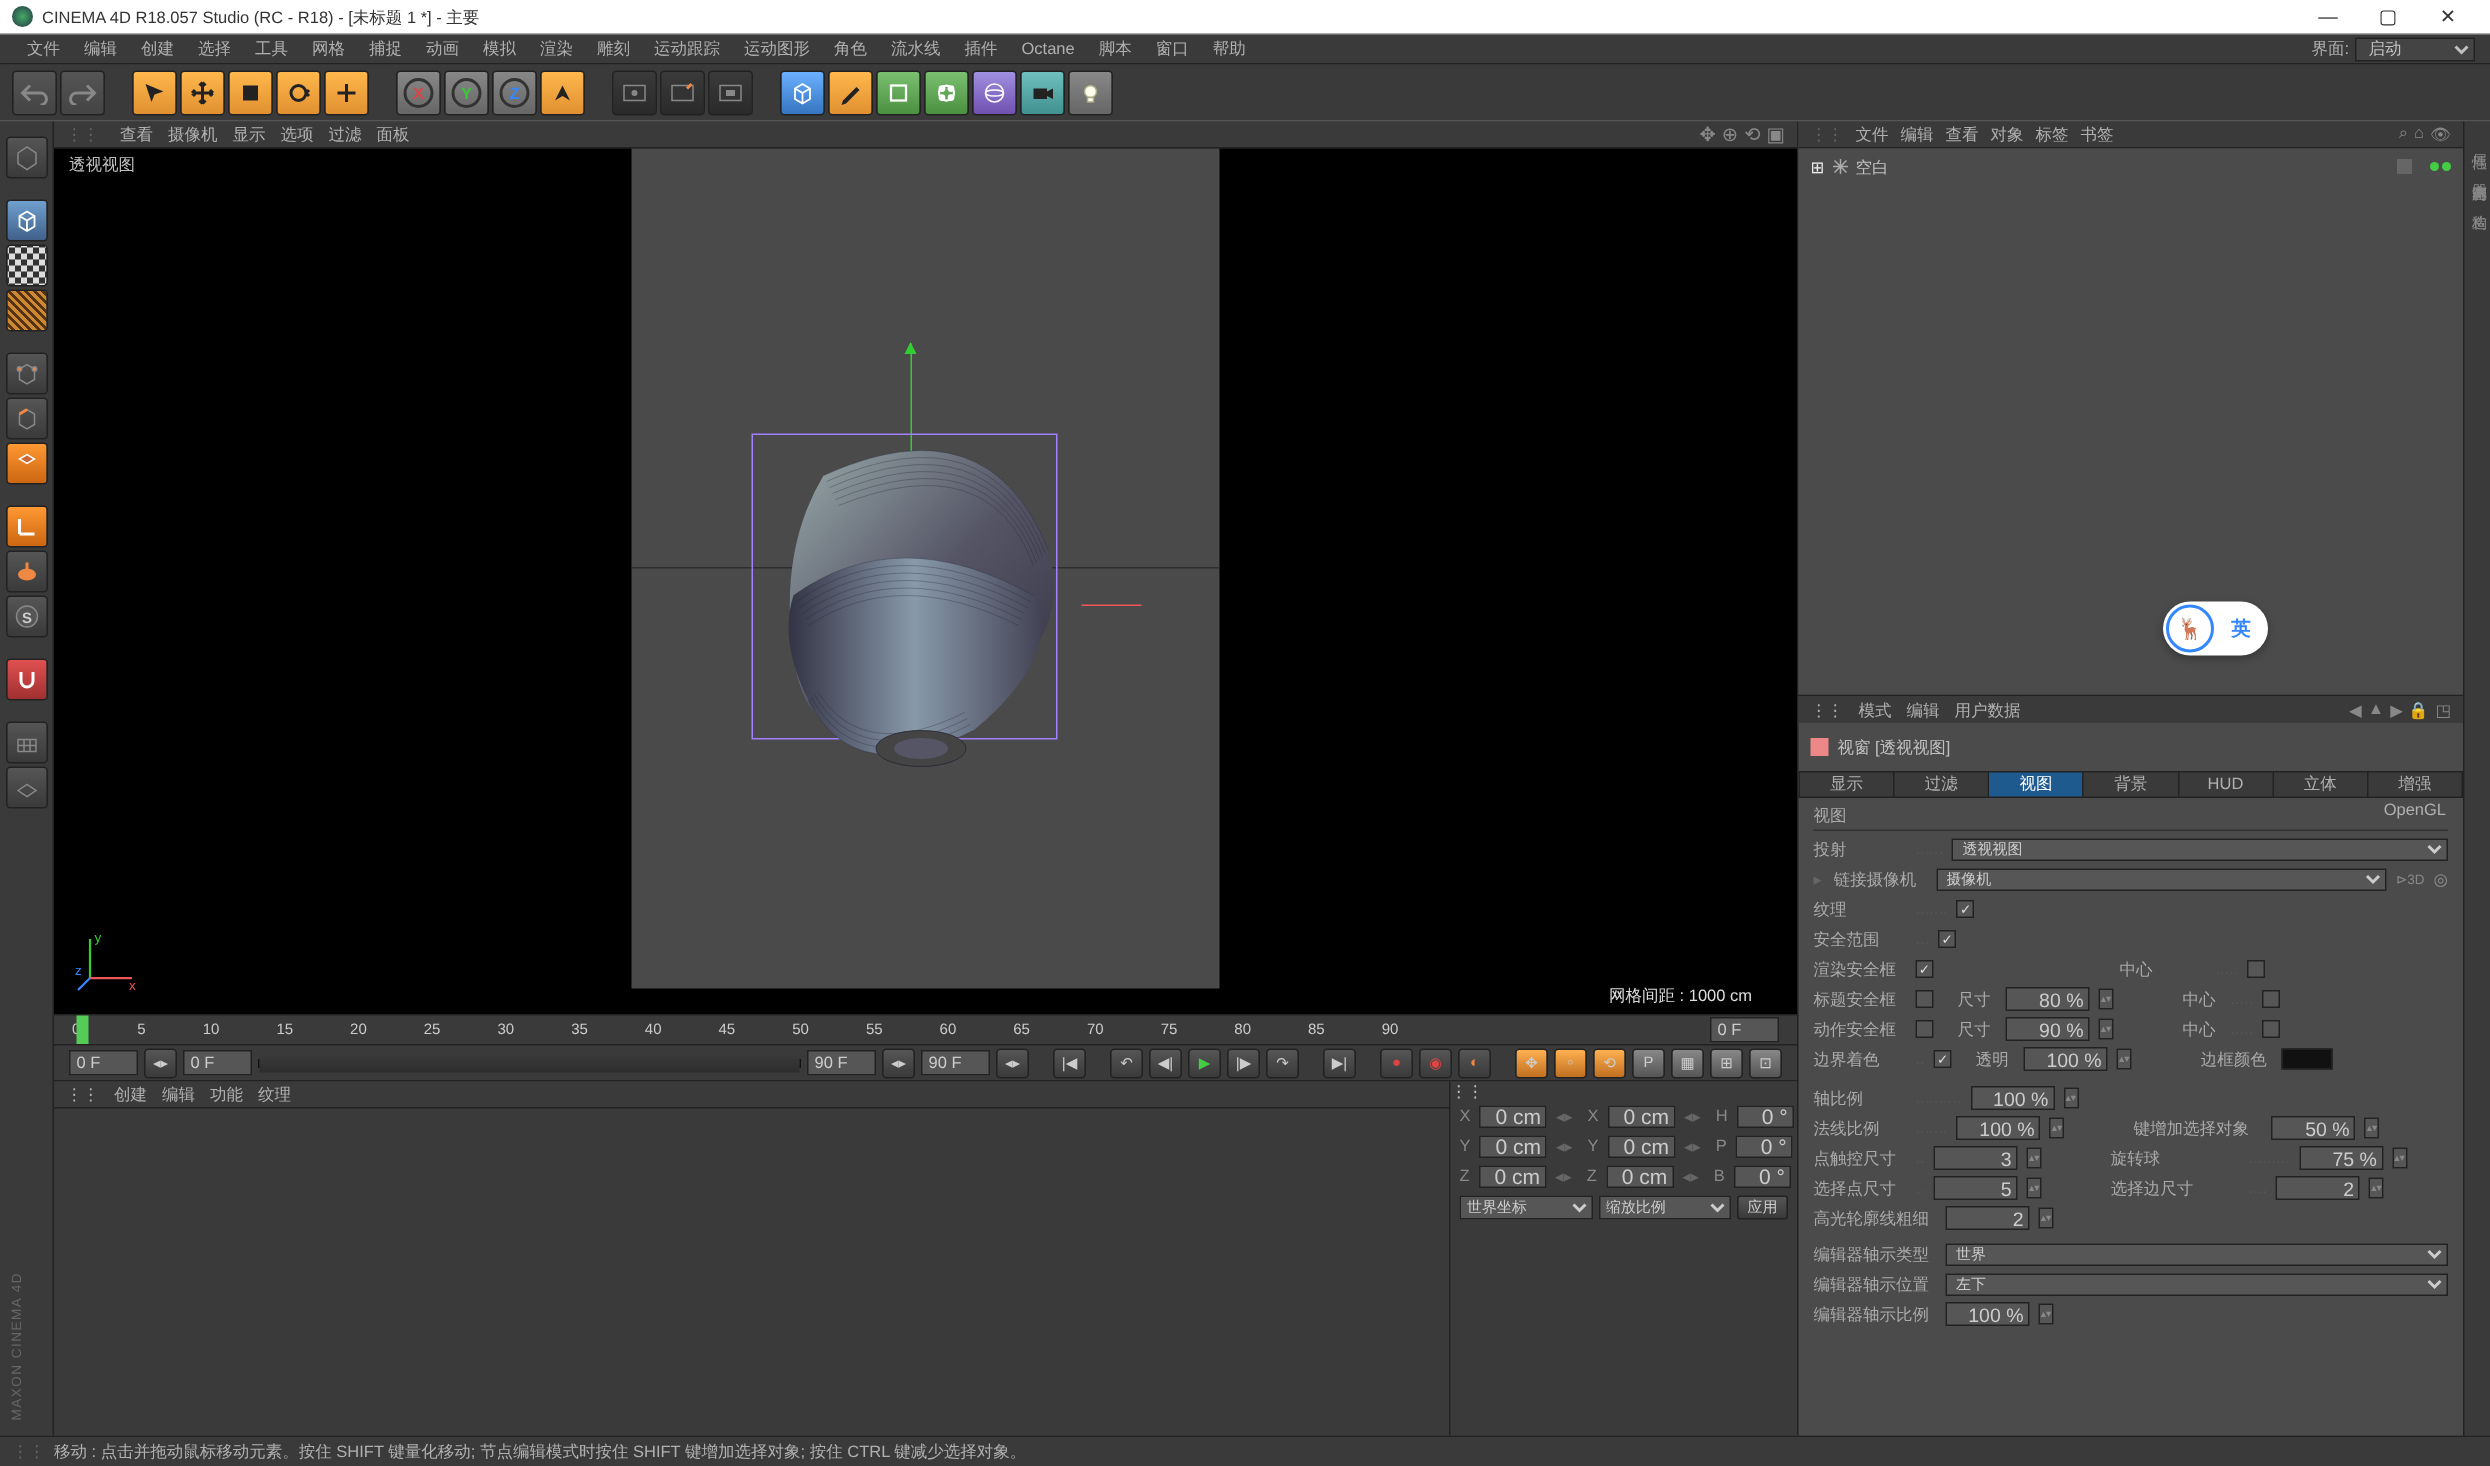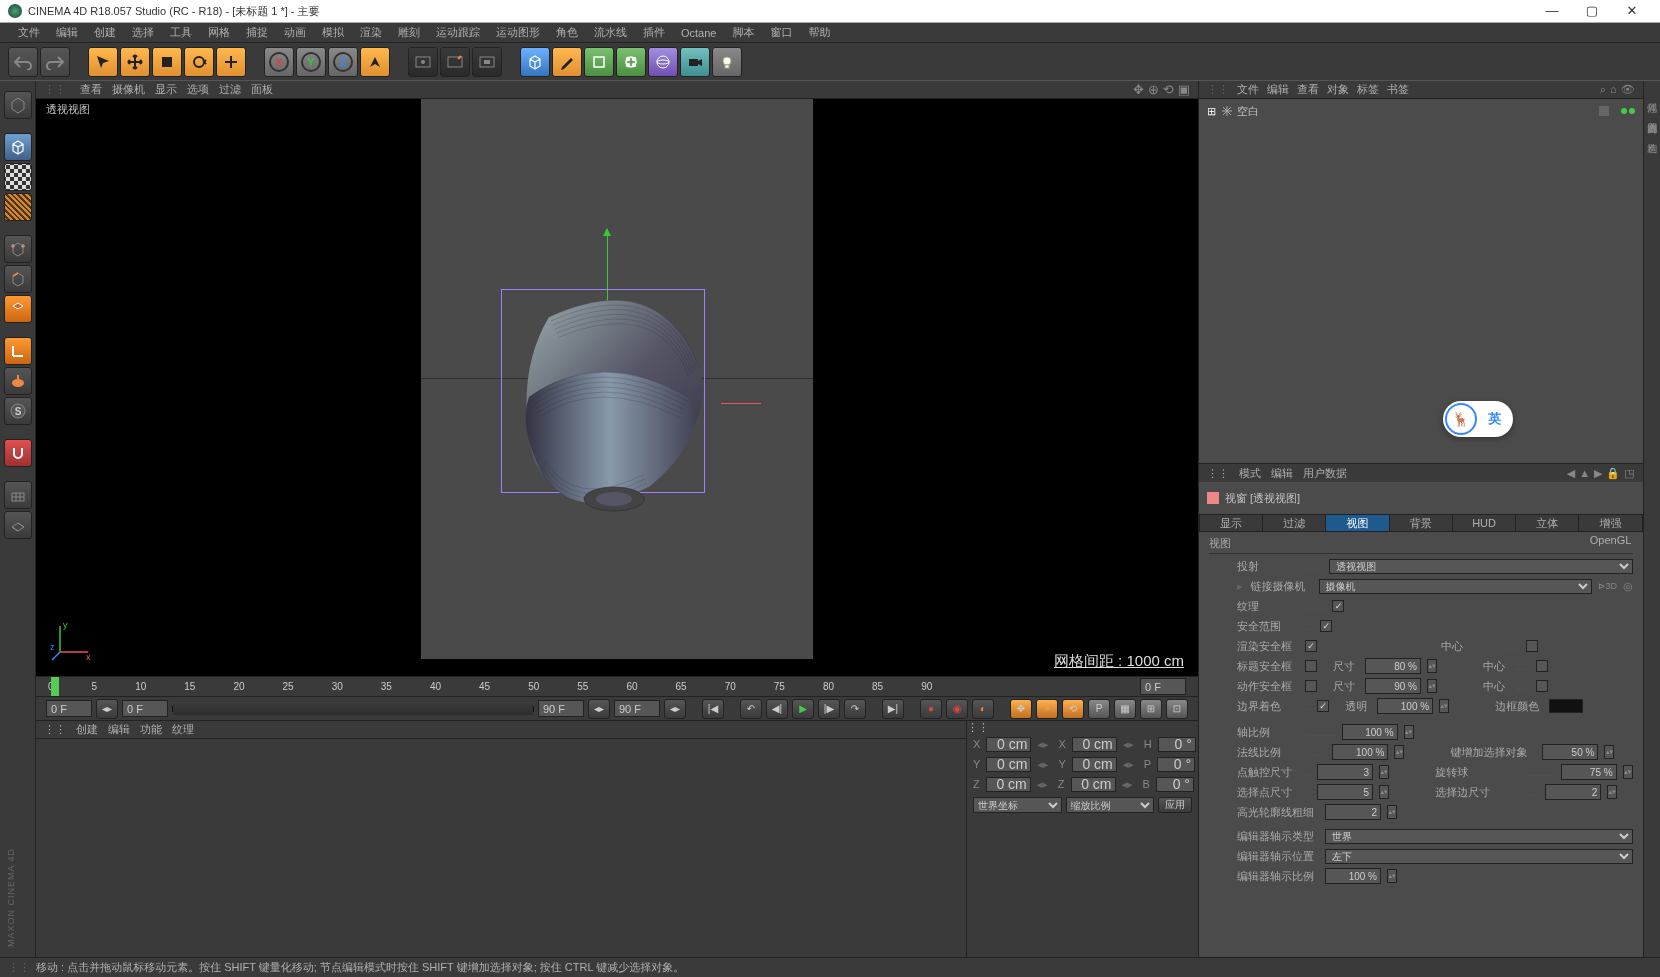--- a/index.html
+++ b/index.html
@@ -37,21 +37,21 @@
 .pbtn.red { background: linear-gradient(#e05050,#a03030); }
 .psep { height: 10px; }
 
 .center { flex: 1; display: flex; flex-direction: column; min-width: 0; }
 .view-menubar { height: 18px; background: #3a3a3a; display: flex; align-items: center; padding: 0 8px; color: #b0b0b0; border-bottom: 1px solid #222; gap: 10px; }
 .view-menubar .grip { color: #666; margin-right: 4px; }
 .view-menubar .vright { flex: 1; display: flex; justify-content: flex-end; gap: 4px; font-size: 13px; color: #888;}
 .viewport { flex: 1; background: #000; position: relative; display: flex; justify-content: center; }
 .render-area { width: 392px; height: 560px; background: #4a4a4a; position: relative; margin-top: 0; }
 .vp-label { position: absolute; left: 6px; top: 2px; background: rgba(0,0,0,.5); padding: 1px 4px; font-size: 11px; }
-.vp-info { position: absolute; right: 10px; bottom: 4px; color: #ddd; font-size: 15px; background: rgba(0,0,0,.3); padding: 1px 4px; text-decoration: underline; }
+.vp-info { position: absolute; right: 26px; bottom: 4px; color: #ddd; font-size: 11px; background: rgba(0,0,0,.3); padding: 1px 4px; }
 .axis-gizmo { position: absolute; left: 14px; bottom: 14px; width: 44px; height: 44px; }
 .horizon { position:absolute; left:0; right:0; top:279px; height:1px; background:#2f2f2f; }
 .sel-box { position:absolute; left:80px; top:190px; width:204px; height:204px; border:1px solid #a080ff; }
 .obj { position:absolute; left:78px; top:178px; width:224px; height:260px; }
 .y-axis { position:absolute; left:186px; top:130px; width:1px; height:100px; background:#3c3; }
 .y-tip { position:absolute; left:182px; top:129px; width:0;height:0;border-left:4px solid transparent;border-right:4px solid transparent;border-bottom:8px solid #3c3;}
 .x-axis { position:absolute; left:300px; top:304px; width:40px; height:1px; background:#e55; }
 
 .timeline-bar { height: 20px; background: #3a3a3a; display: flex; align-items: center; padding: 0 12px; gap: 38px; border-top: 1px solid #222; position:relative; }
 .timeline-bar .tick { font-size: 10px; color: #ccc; }
@@ -99,24 +99,24 @@
 .attr-panel { flex: 1; background: #4b4b4b; border-top: 1px solid #222; border-left:1px solid #222; display:flex; flex-direction:column; overflow:hidden;}
 .attr-hdr2 { height: 18px; background: #3a3a3a; display:flex; align-items:center; padding:0 8px; gap:10px; color:#b0b0b0; }
 .attr-title { height: 18px; display:flex; align-items:center; padding:16px 8px; gap:6px; }
 .attr-title .ic { width:12px; height:12px; background:#e88; }
 .tabs2 { height: 18px; display:flex; background:#3a3a3a;}
 .tab2 { flex:1; text-align:center; line-height:17px; border:1px solid #222; background:#3a3a3a; color:#b0b0b0; font-size:11px; cursor:default; border-right:none;}
 .tab2:last-child { border-right:1px solid #222;}
 .tab2.active { background:#1e5a8e; color:#fff; }
 .attr-section { padding:2px 10px; }
 .attr-section .shdr { color:#aaa; padding:2px 0; border-bottom:1px solid #333; margin-bottom:2px;}
-.attr-row { display:flex; align-items:center; height:20px; gap:6px; font-size:11px;margin-left:28px; }
+.attr-row { display:flex; align-items:center; height:20px; gap:6px; font-size:11px; }
 .attr-row .albl { width:62px; color:#aaa; }
 .attr-row .dots { color:#555; }
-.attr-row .aval { width:56px; height:16px; background:#565656; border:1px solid #222; color:#ccc; padding:0 3px; font-size:10px; text-align:right;}
+.attr-row .aval { width:56px; height:16px; background:#565656; border:1px solid #222; color:#ccc; padding:0 3px; font-size:13px; text-align:right;}
 .attr-row .asel { flex:1; height:15px; background:#565656; border:1px solid #222; color:#ccc; font-size:10px; padding:0 2px;}
 .attr-row .chk { width:12px; height:12px; background:#565656; border:1px solid #222; display:flex;align-items:center;justify-content:center; font-size:9px; color:#ddd;}
 .attr-row .stepup { width:10px; height:14px; background:#565656; border:1px solid #222; font-size:7px; color:#888; display:flex;align-items:center;justify-content:center;}
 .attr-row .albl2 { width:58px; color:#aaa; margin-left:40px;}
 .colorbox { width:34px; height:14px; background:#111; border:1px solid #222;}
 
 .right-strip { width: 18px; background: #3a3a3a; border-left: 1px solid #222; display:flex; flex-direction:column; align-items:center; padding-top:10px; gap:12px;}
 .right-strip .vtab { writing-mode: vertical-rl; font-size:10px; color:#888; padding:4px 0;}
 
 .statusbar { height: 19px; background: #3a3a3a; display:flex; align-items:center; padding:0 8px; color:#b0b0b0; font-size:11px; border-top:1px solid #222;}
@@ -148,20 +148,24 @@
   <span class="menuitem">雕刻</span>
   <span class="menuitem">运动跟踪</span>
   <span class="menuitem">运动图形</span>
   <span class="menuitem">角色</span>
   <span class="menuitem">流水线</span>
   <span class="menuitem">插件</span>
   <span class="menuitem">Octane</span>
   <span class="menuitem">脚本</span>
   <span class="menuitem">窗口</span>
   <span class="menuitem">帮助</span>
+  <div class="right">
+    <span style="margin-right:4px;">界面:</span>
+    <select><option>启动</option></select>
+  </div>
 </div>
 
 <div class="toolbar">
   <div class="tbbtn undo">
       <svg width="20" height="16" viewBox="0 0 20 16" fill="none" stroke="#aaa" stroke-width="2">
         <path d="M7 3 L2 8 L7 13 M2 8 H14 A4 4 0 0 1 14 16"></path>
       </svg>
     </div>
   <div class="tbbtn redo">
       <svg width="20" height="16" viewBox="0 0 20 16" fill="none" stroke="#aaa" stroke-width="2">

